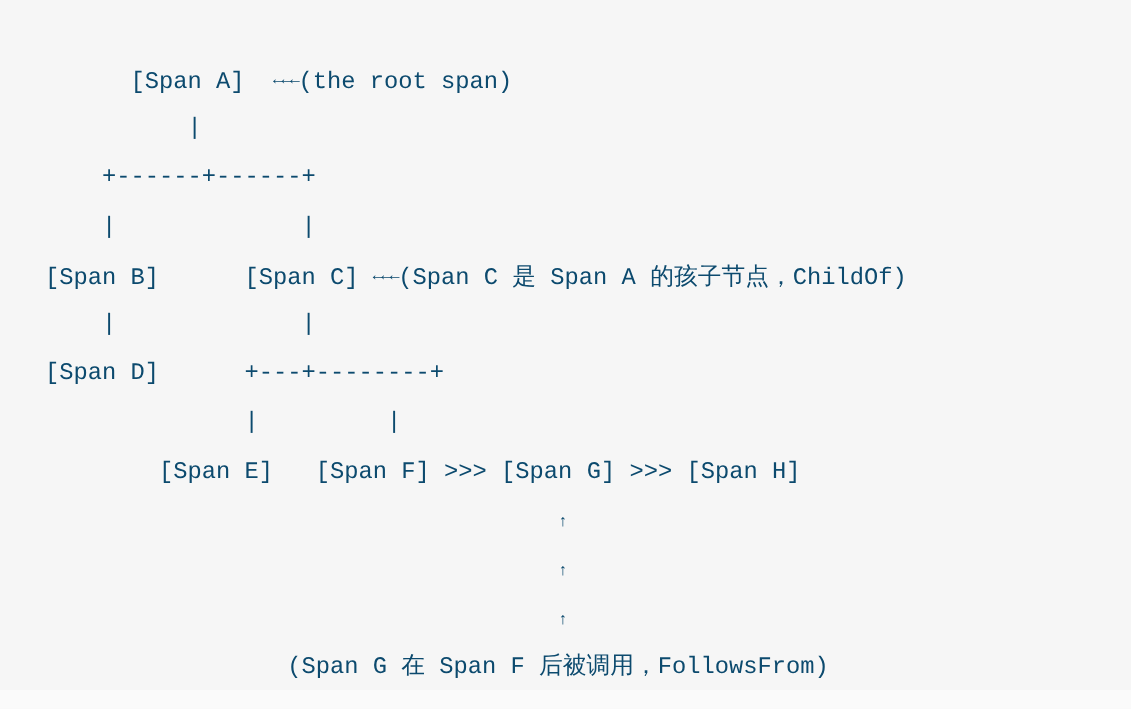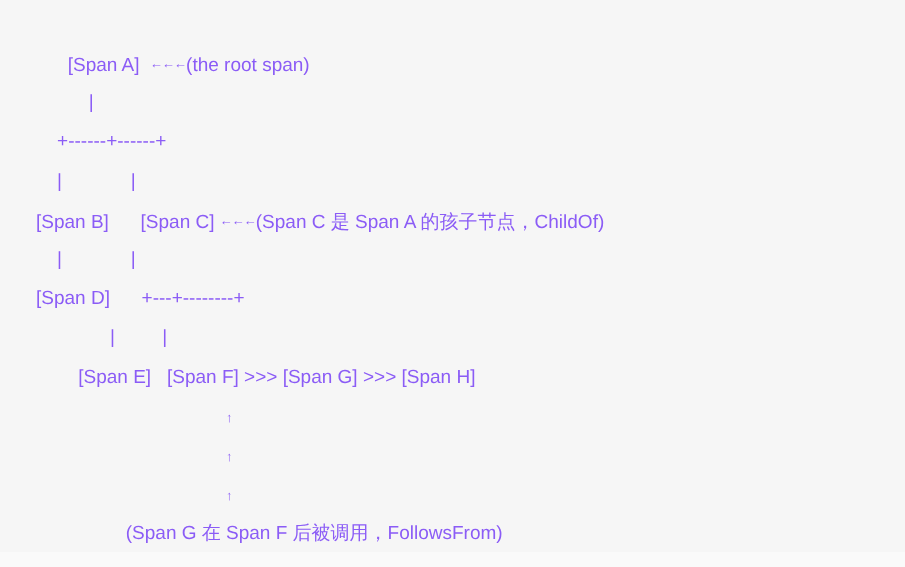--- a/index.html
+++ b/index.html
@@ -42,24 +42,24 @@
     width: 905px;
     height: 15px;
     background: #fafafa;
   }
 
   pre.ascii {
     margin: 0;
     position: absolute;
     left: 36px;
     top: 44px;
-    font-family: Liberation Sans, sans-serif;
+    font-family: Liberation Mono, monospace;
     font-size: 19px;
     line-height: 39.2px;
-    color: #8b5cf6;
+    color: #0c4a6e;
     white-space: pre;
     letter-spacing: 0px;
     -webkit-font-smoothing: antialiased;
     text-rendering: geometricPrecision;
   }
 
   pre.ascii .ln {
     display: block;
     height: 39.2px;
   }

